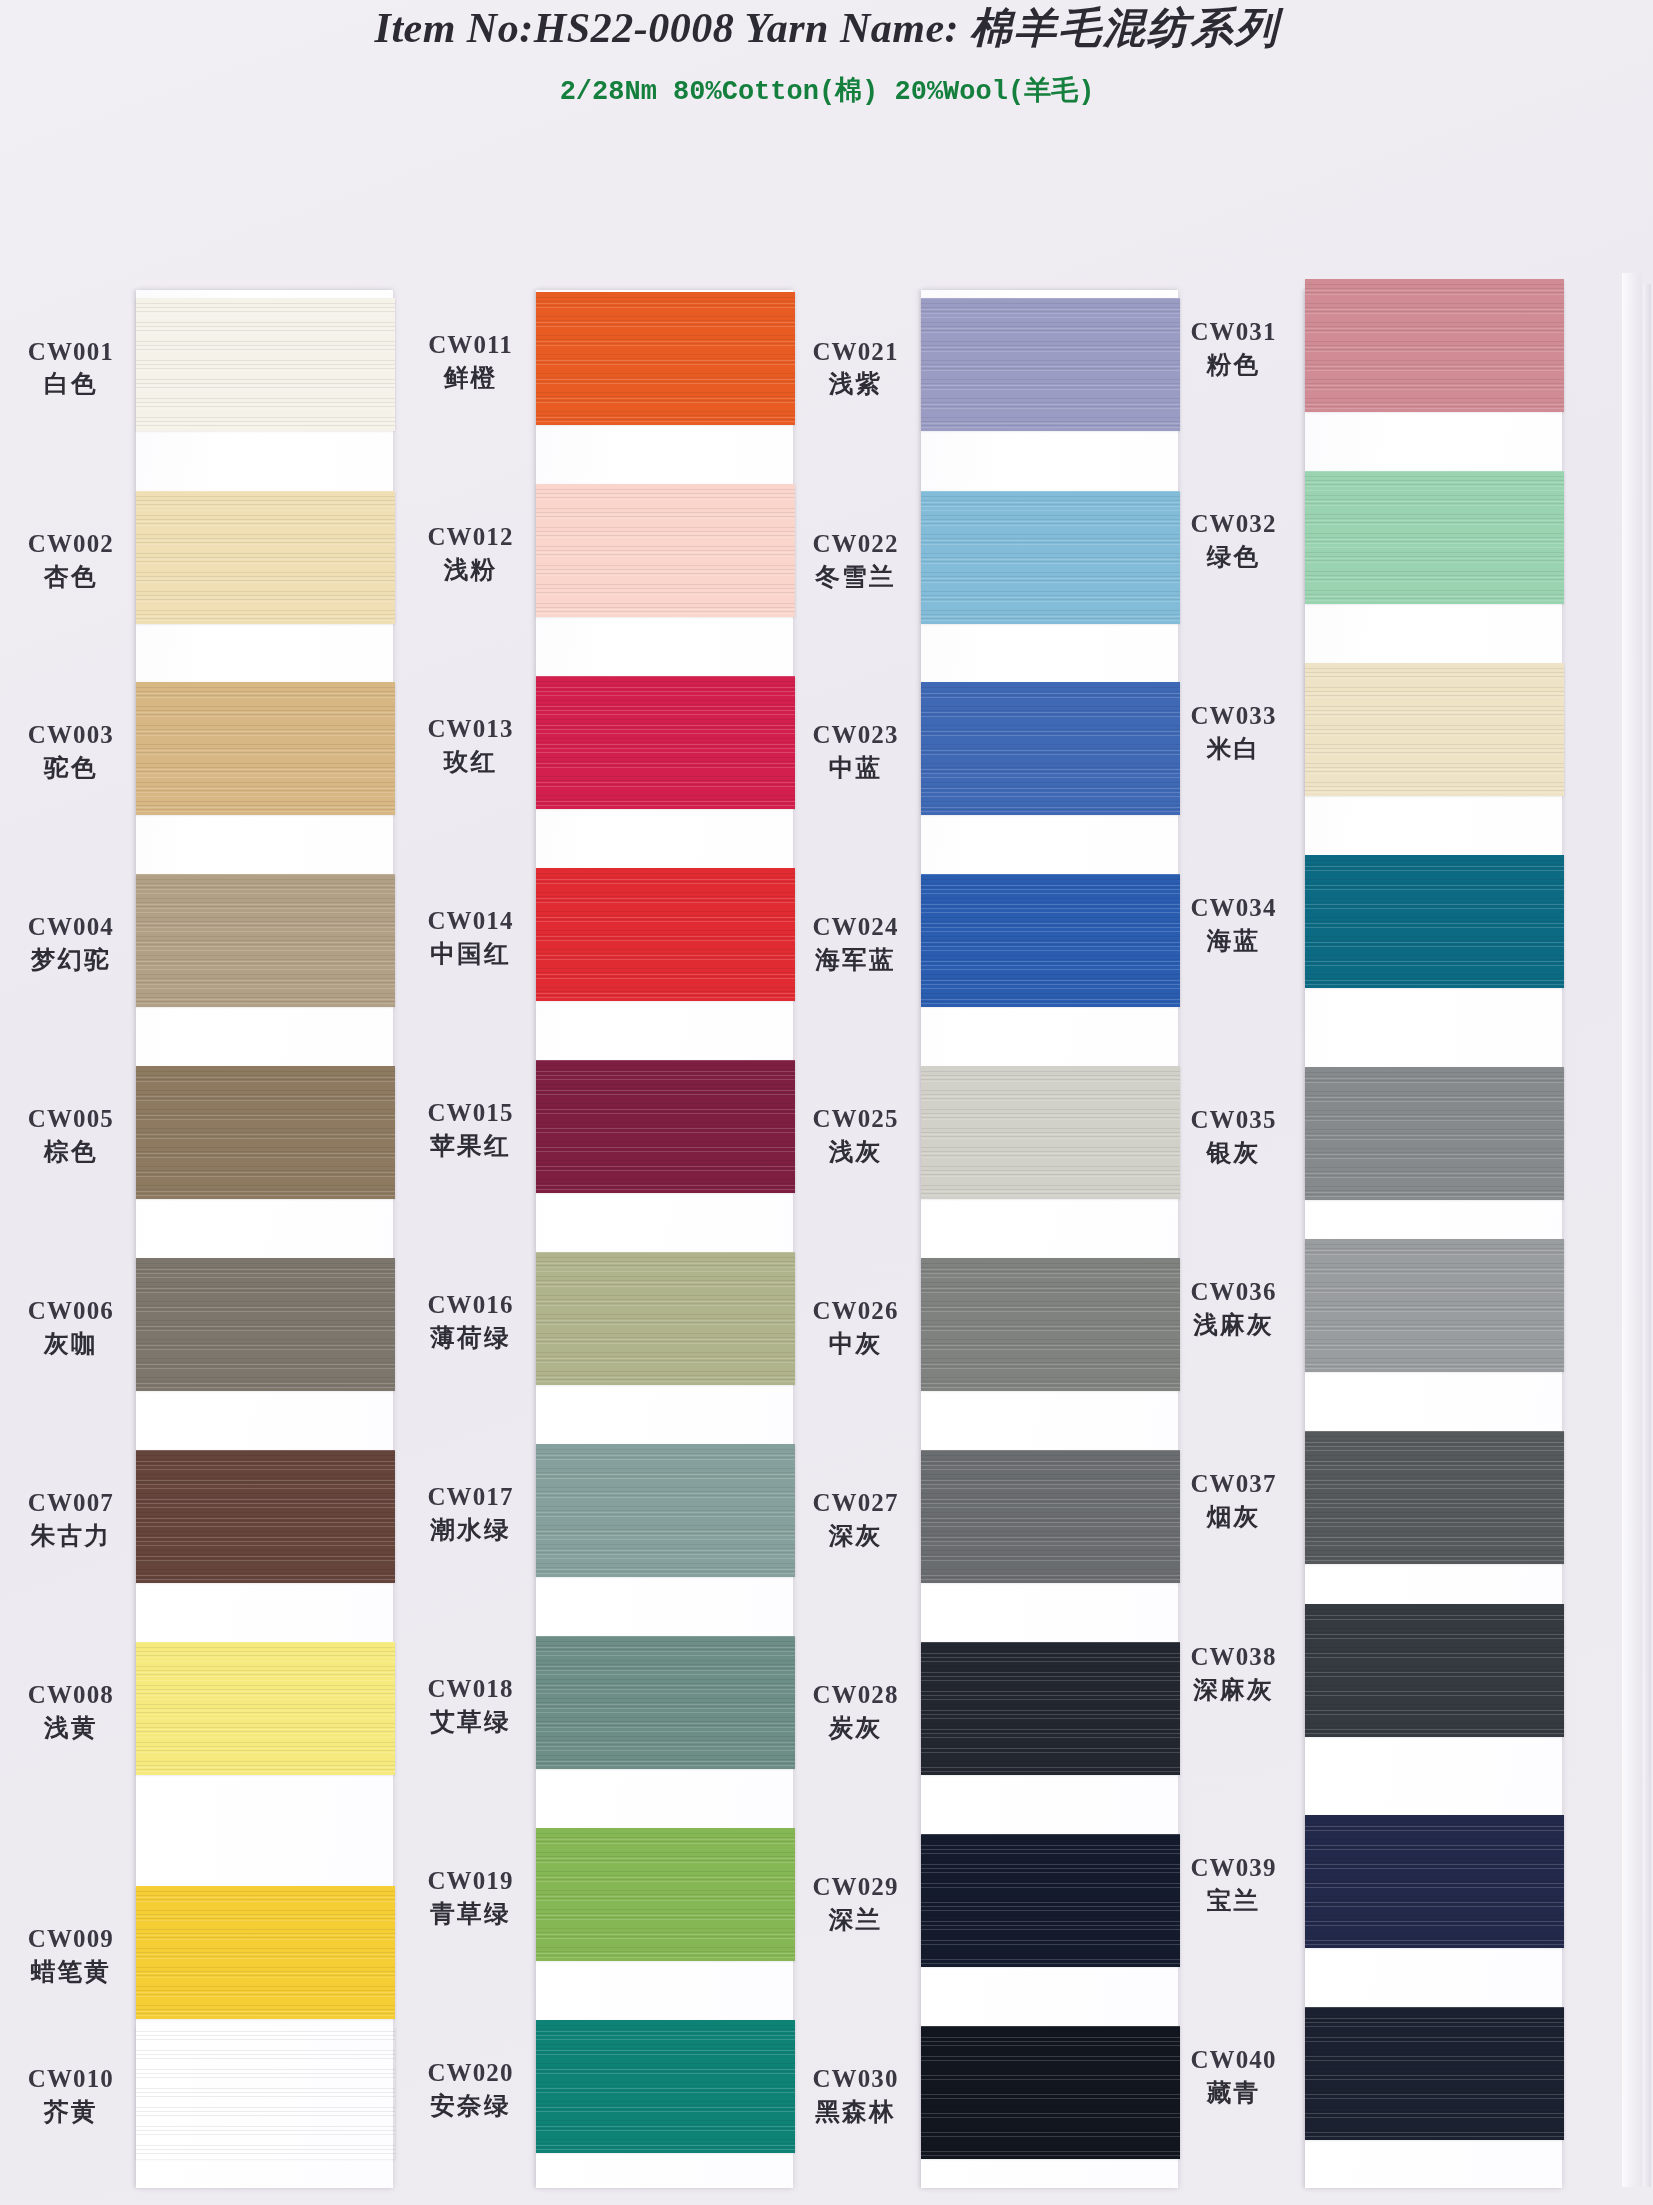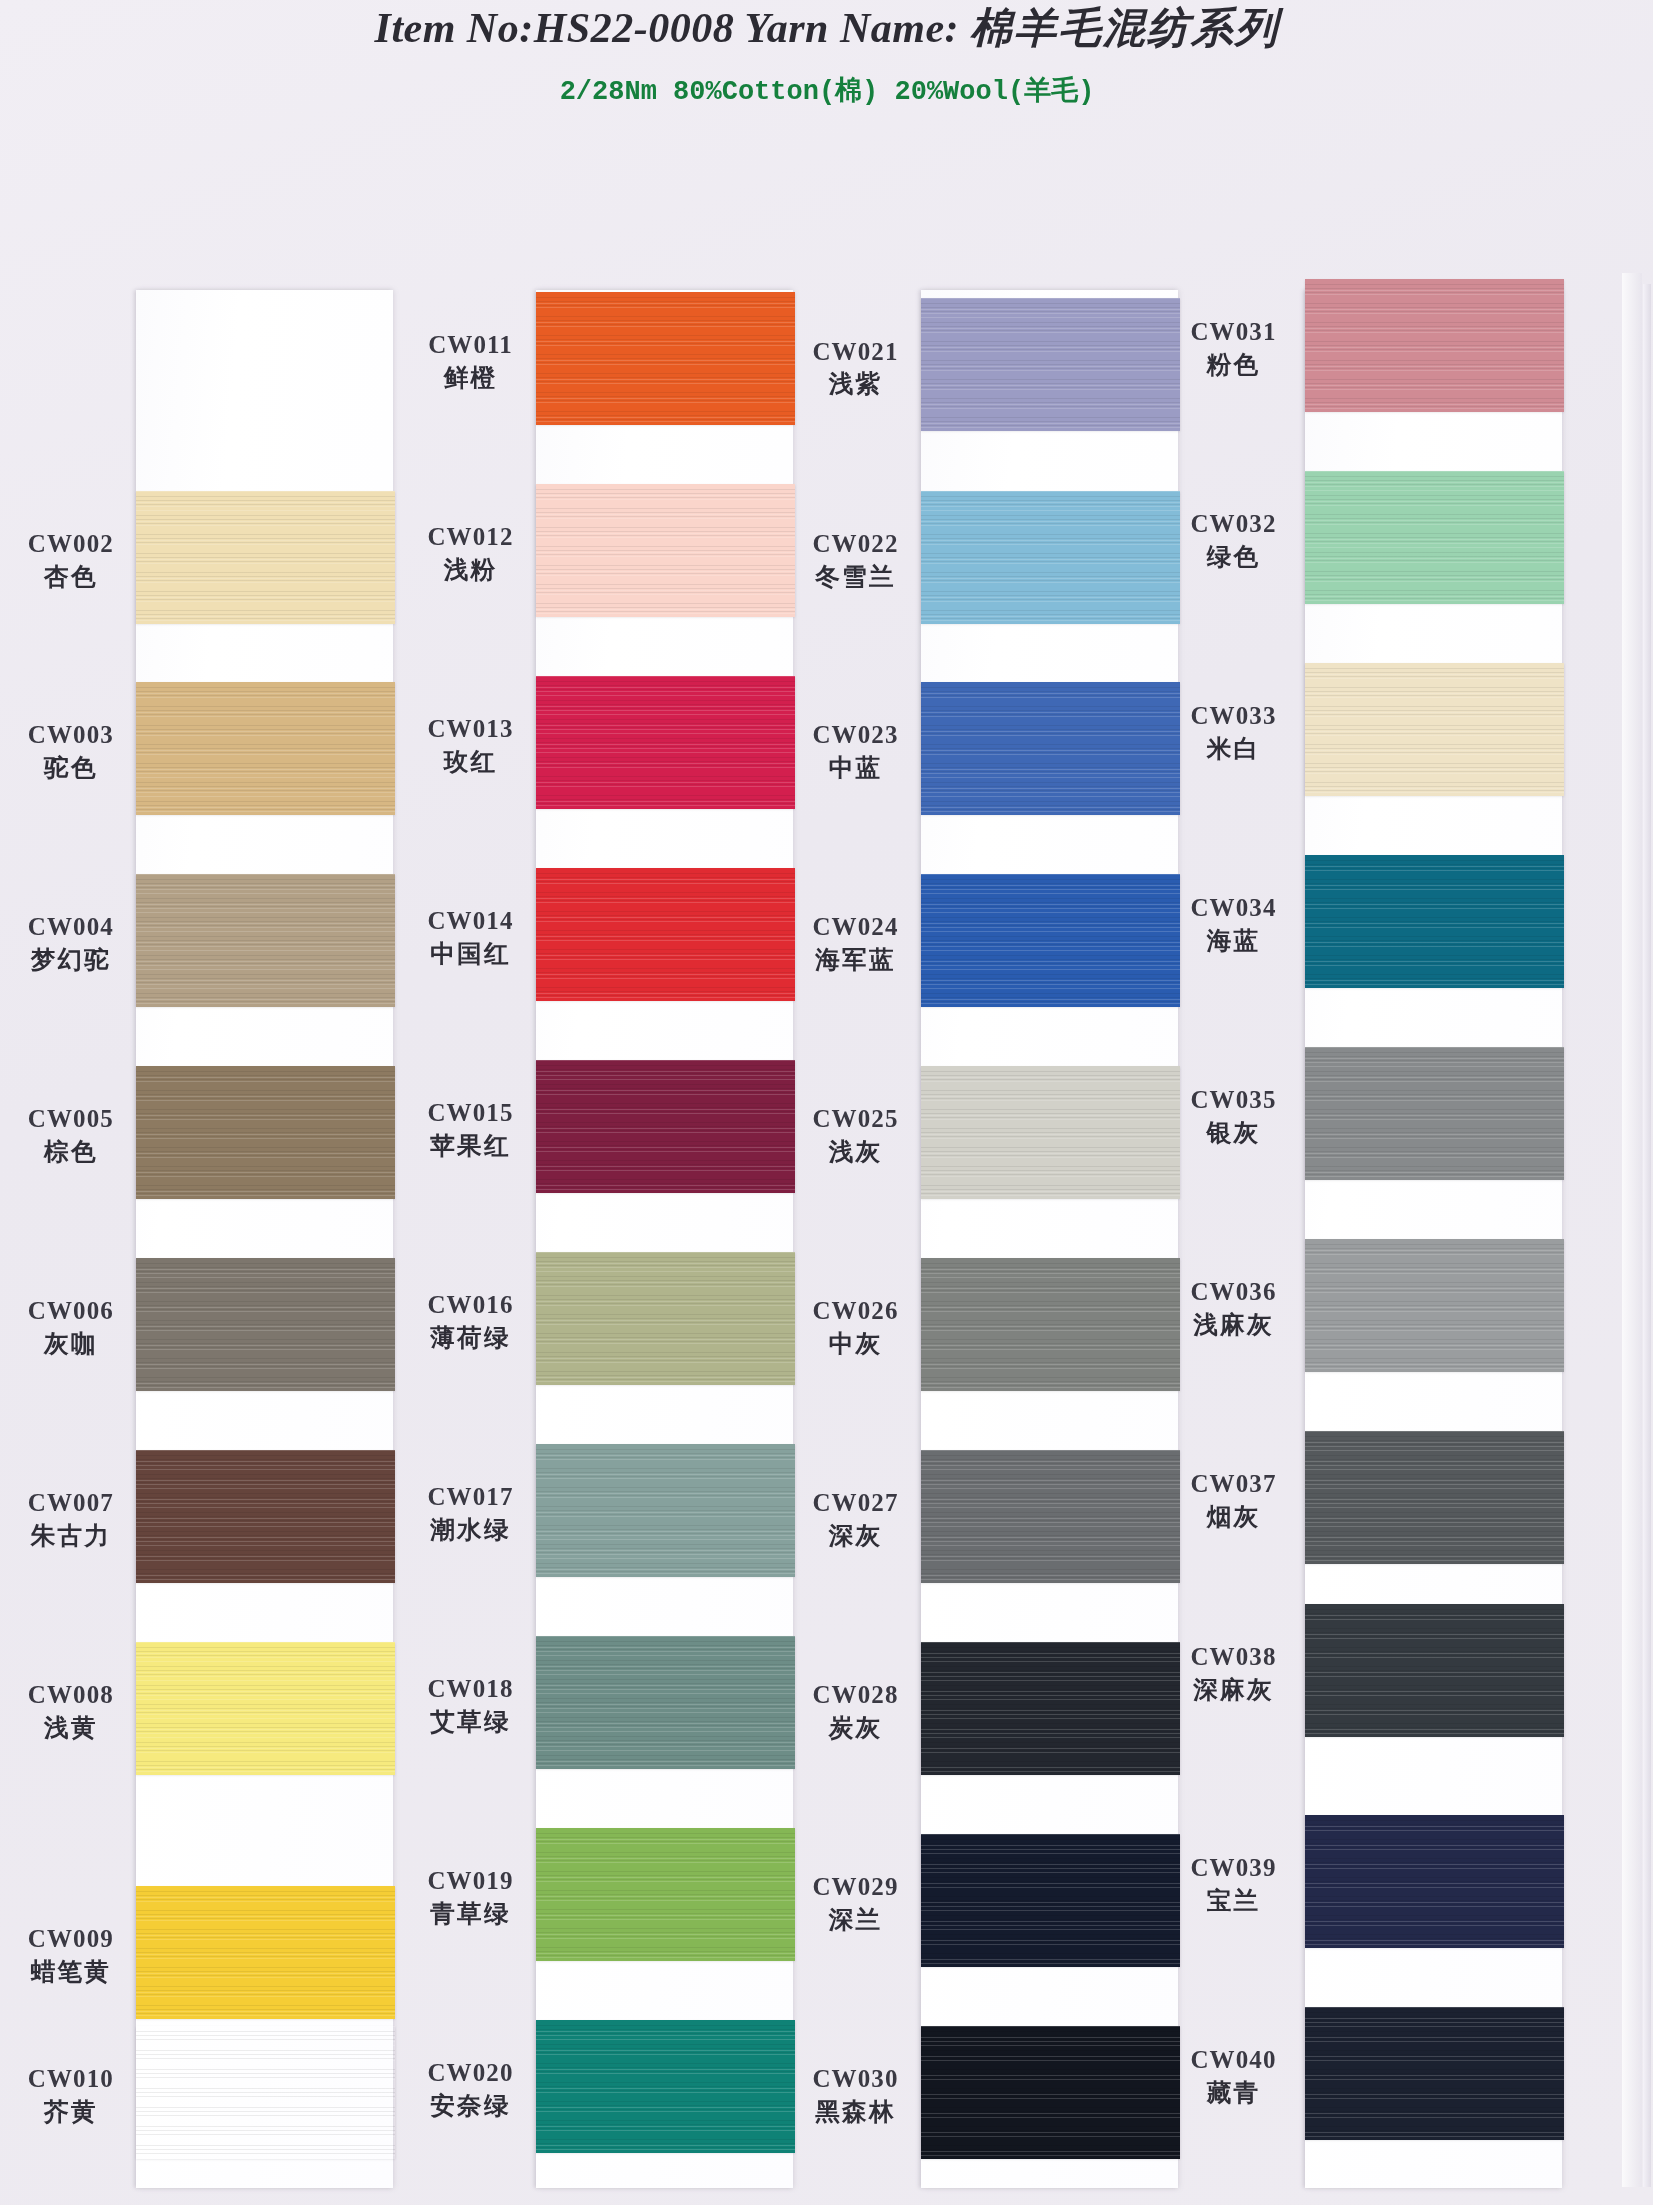--- a/index.html
+++ b/index.html
@@ -160,20 +160,27 @@
 <div class="header">
   <div class="title-line">
     <span>Item No:HS22-0008   Yarn Name: </span><span class="seg-cn">棉羊毛混纺系列</span>
   </div>
   <div class="subtitle-line">2/28Nm 80%Cotton(棉) 20%Wool(羊毛)</div>
 </div>
 
 <div class="board">
   <div class="column col-1">
     <div class="strip"></div>
+  <div class="row" style="top: -5.5px;">
+        <div class="swatch" style="background-color: rgb(245, 242, 233);"></div>
+        <div class="label">
+          <span class="code">CW001</span>
+          <span class="cname">白色</span>
+        </div>
+      </div>
       <div class="row" style="top: 187px;">
         <div class="swatch" style="background-color: rgb(240, 223, 180);"></div>
         <div class="label">
           <span class="code">CW002</span>
           <span class="cname">杏色</span>
         </div>
       </div>
       <div class="row" style="top: 378px;">
         <div class="swatch" style="background-color: rgb(215, 183, 131);"></div>
         <div class="label">
@@ -400,21 +407,21 @@
           <span class="cname">米白</span>
         </div>
       </div>
       <div class="row" style="top: 551px;">
         <div class="swatch" style="background-color: rgb(13, 106, 131);"></div>
         <div class="label">
           <span class="code">CW034</span>
           <span class="cname">海蓝</span>
         </div>
       </div>
-      <div class="row" style="top: 743px; text-decoration: underline;">
+      <div class="row" style="top: 763px; text-decoration: underline;">
         <div class="swatch" style="background-color: rgb(135, 138, 140);"></div>
         <div class="label">
           <span class="code">CW035</span>
           <span class="cname">银灰</span>
         </div>
       </div>
       <div class="row" style="top: 935px;">
         <div class="swatch" style="background-color: rgb(154, 157, 159);"></div>
         <div class="label">
           <span class="code">CW036</span>

